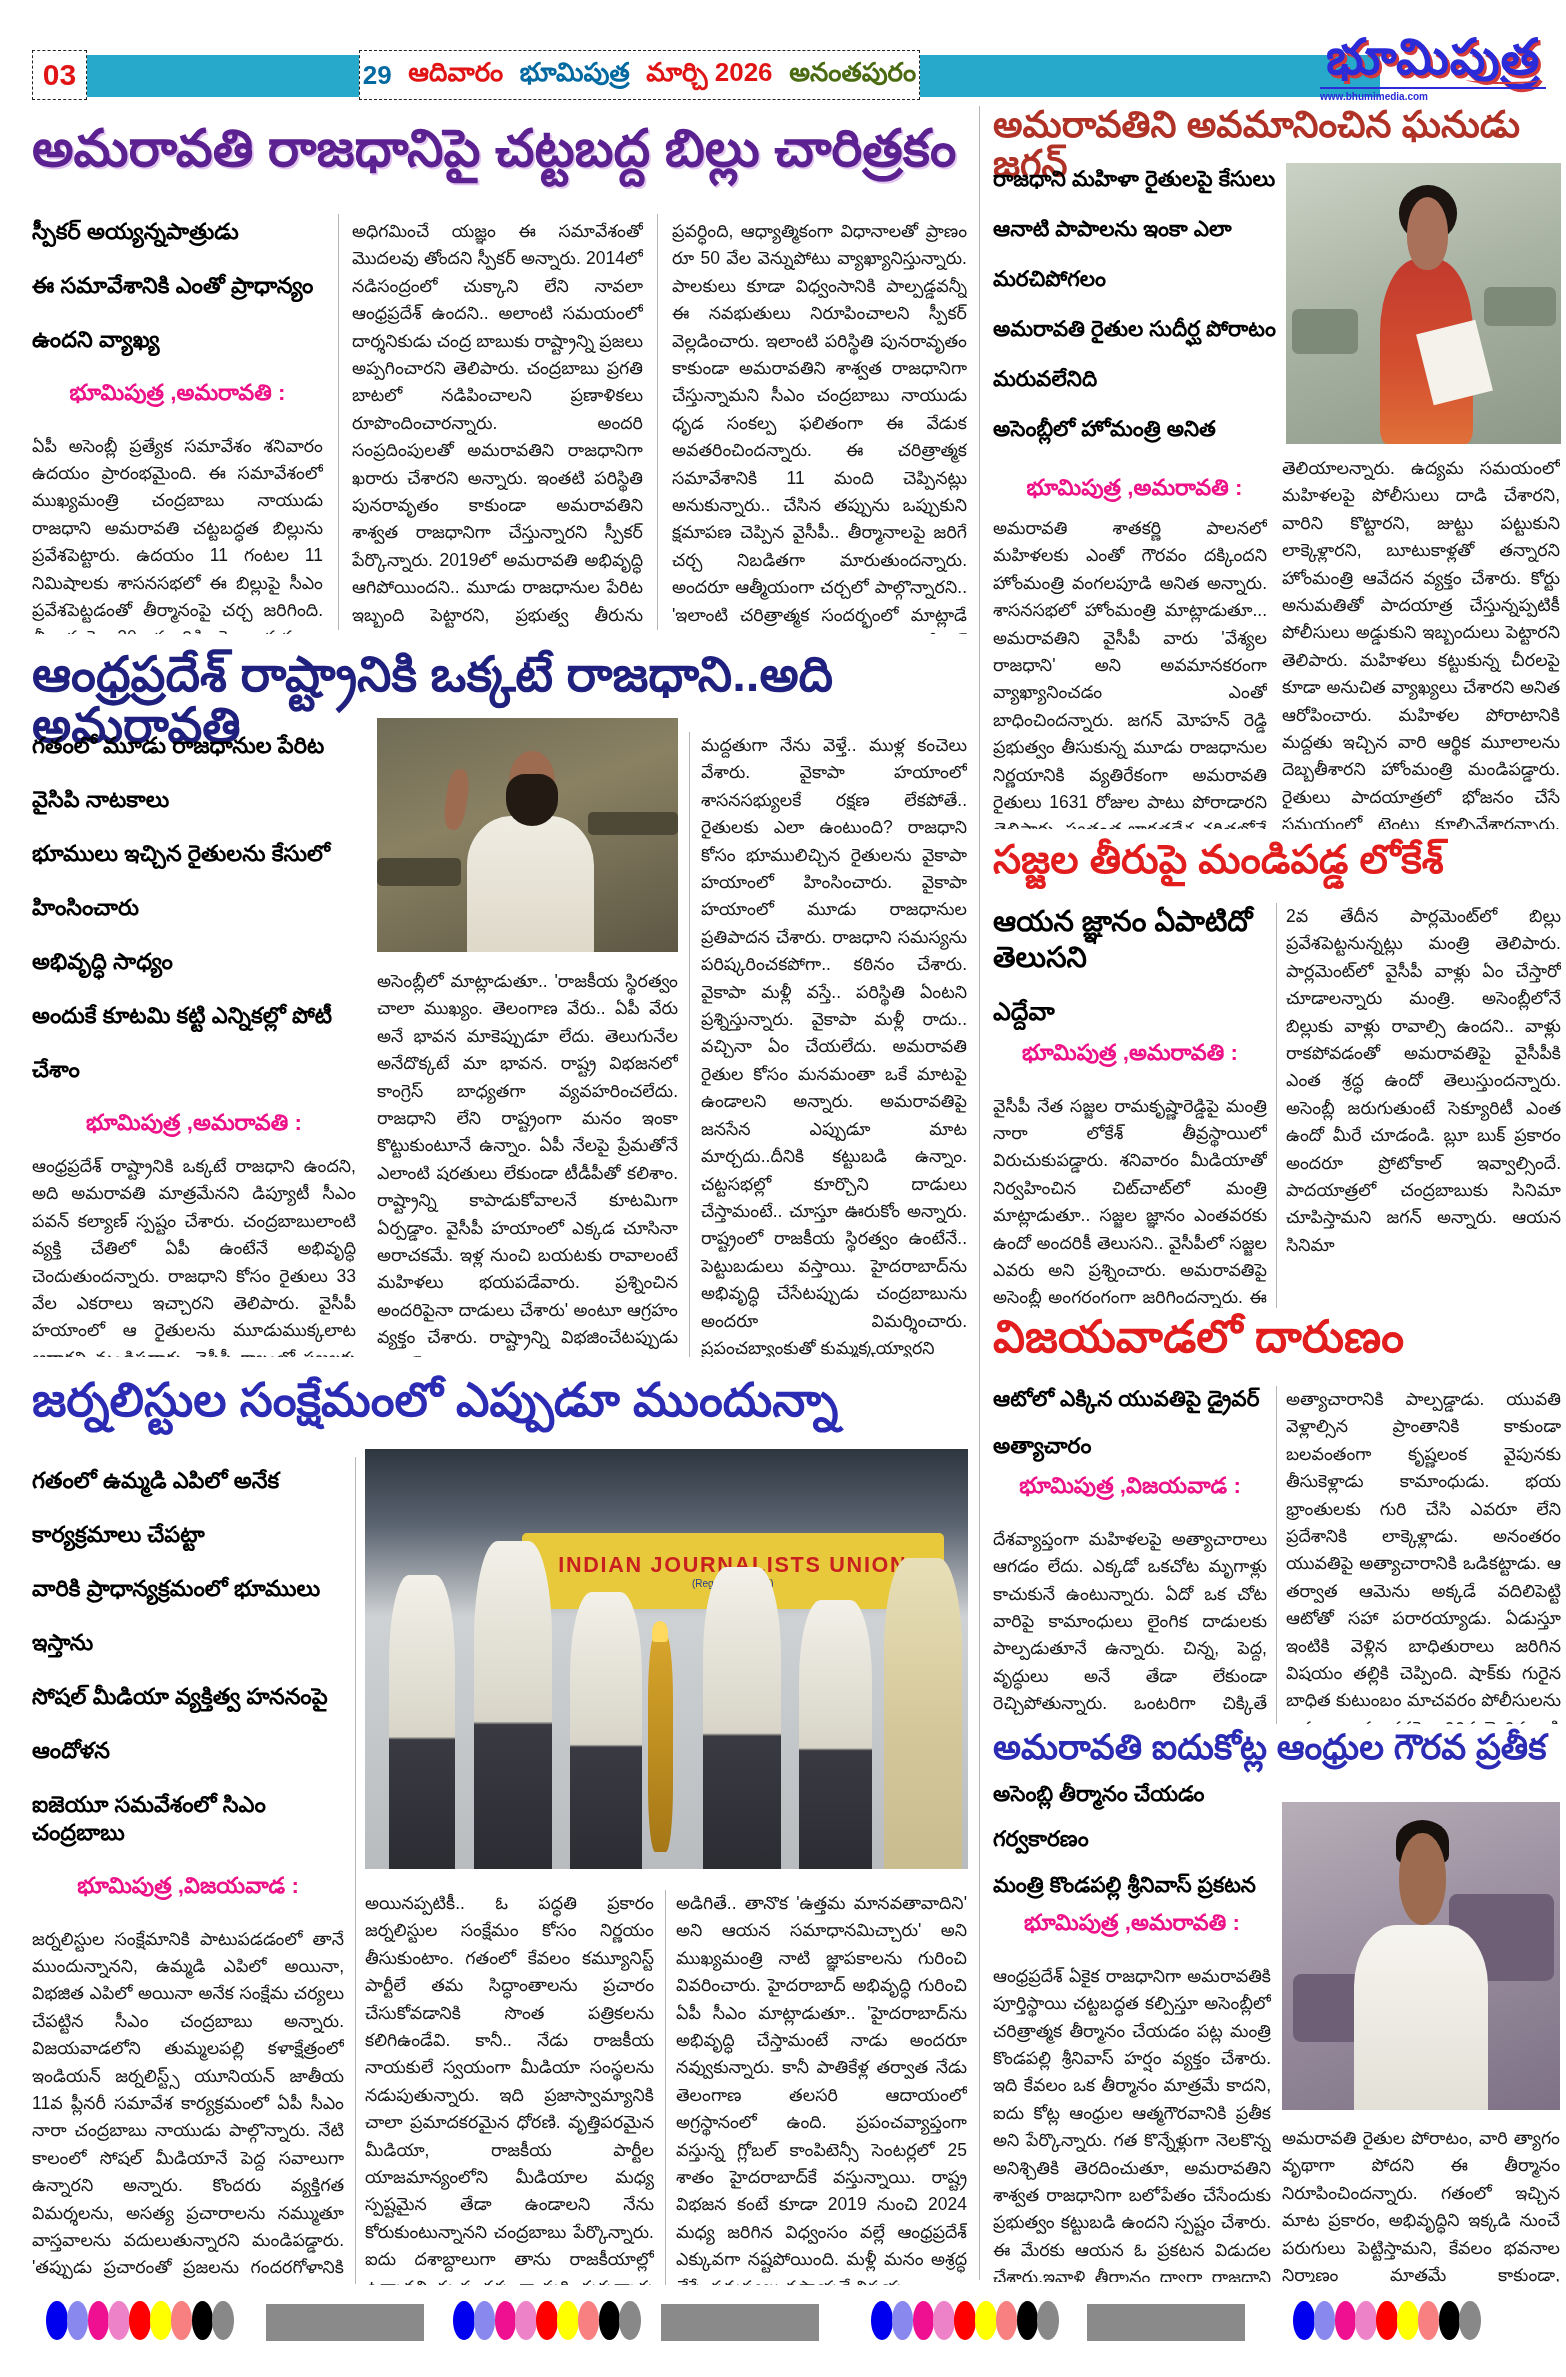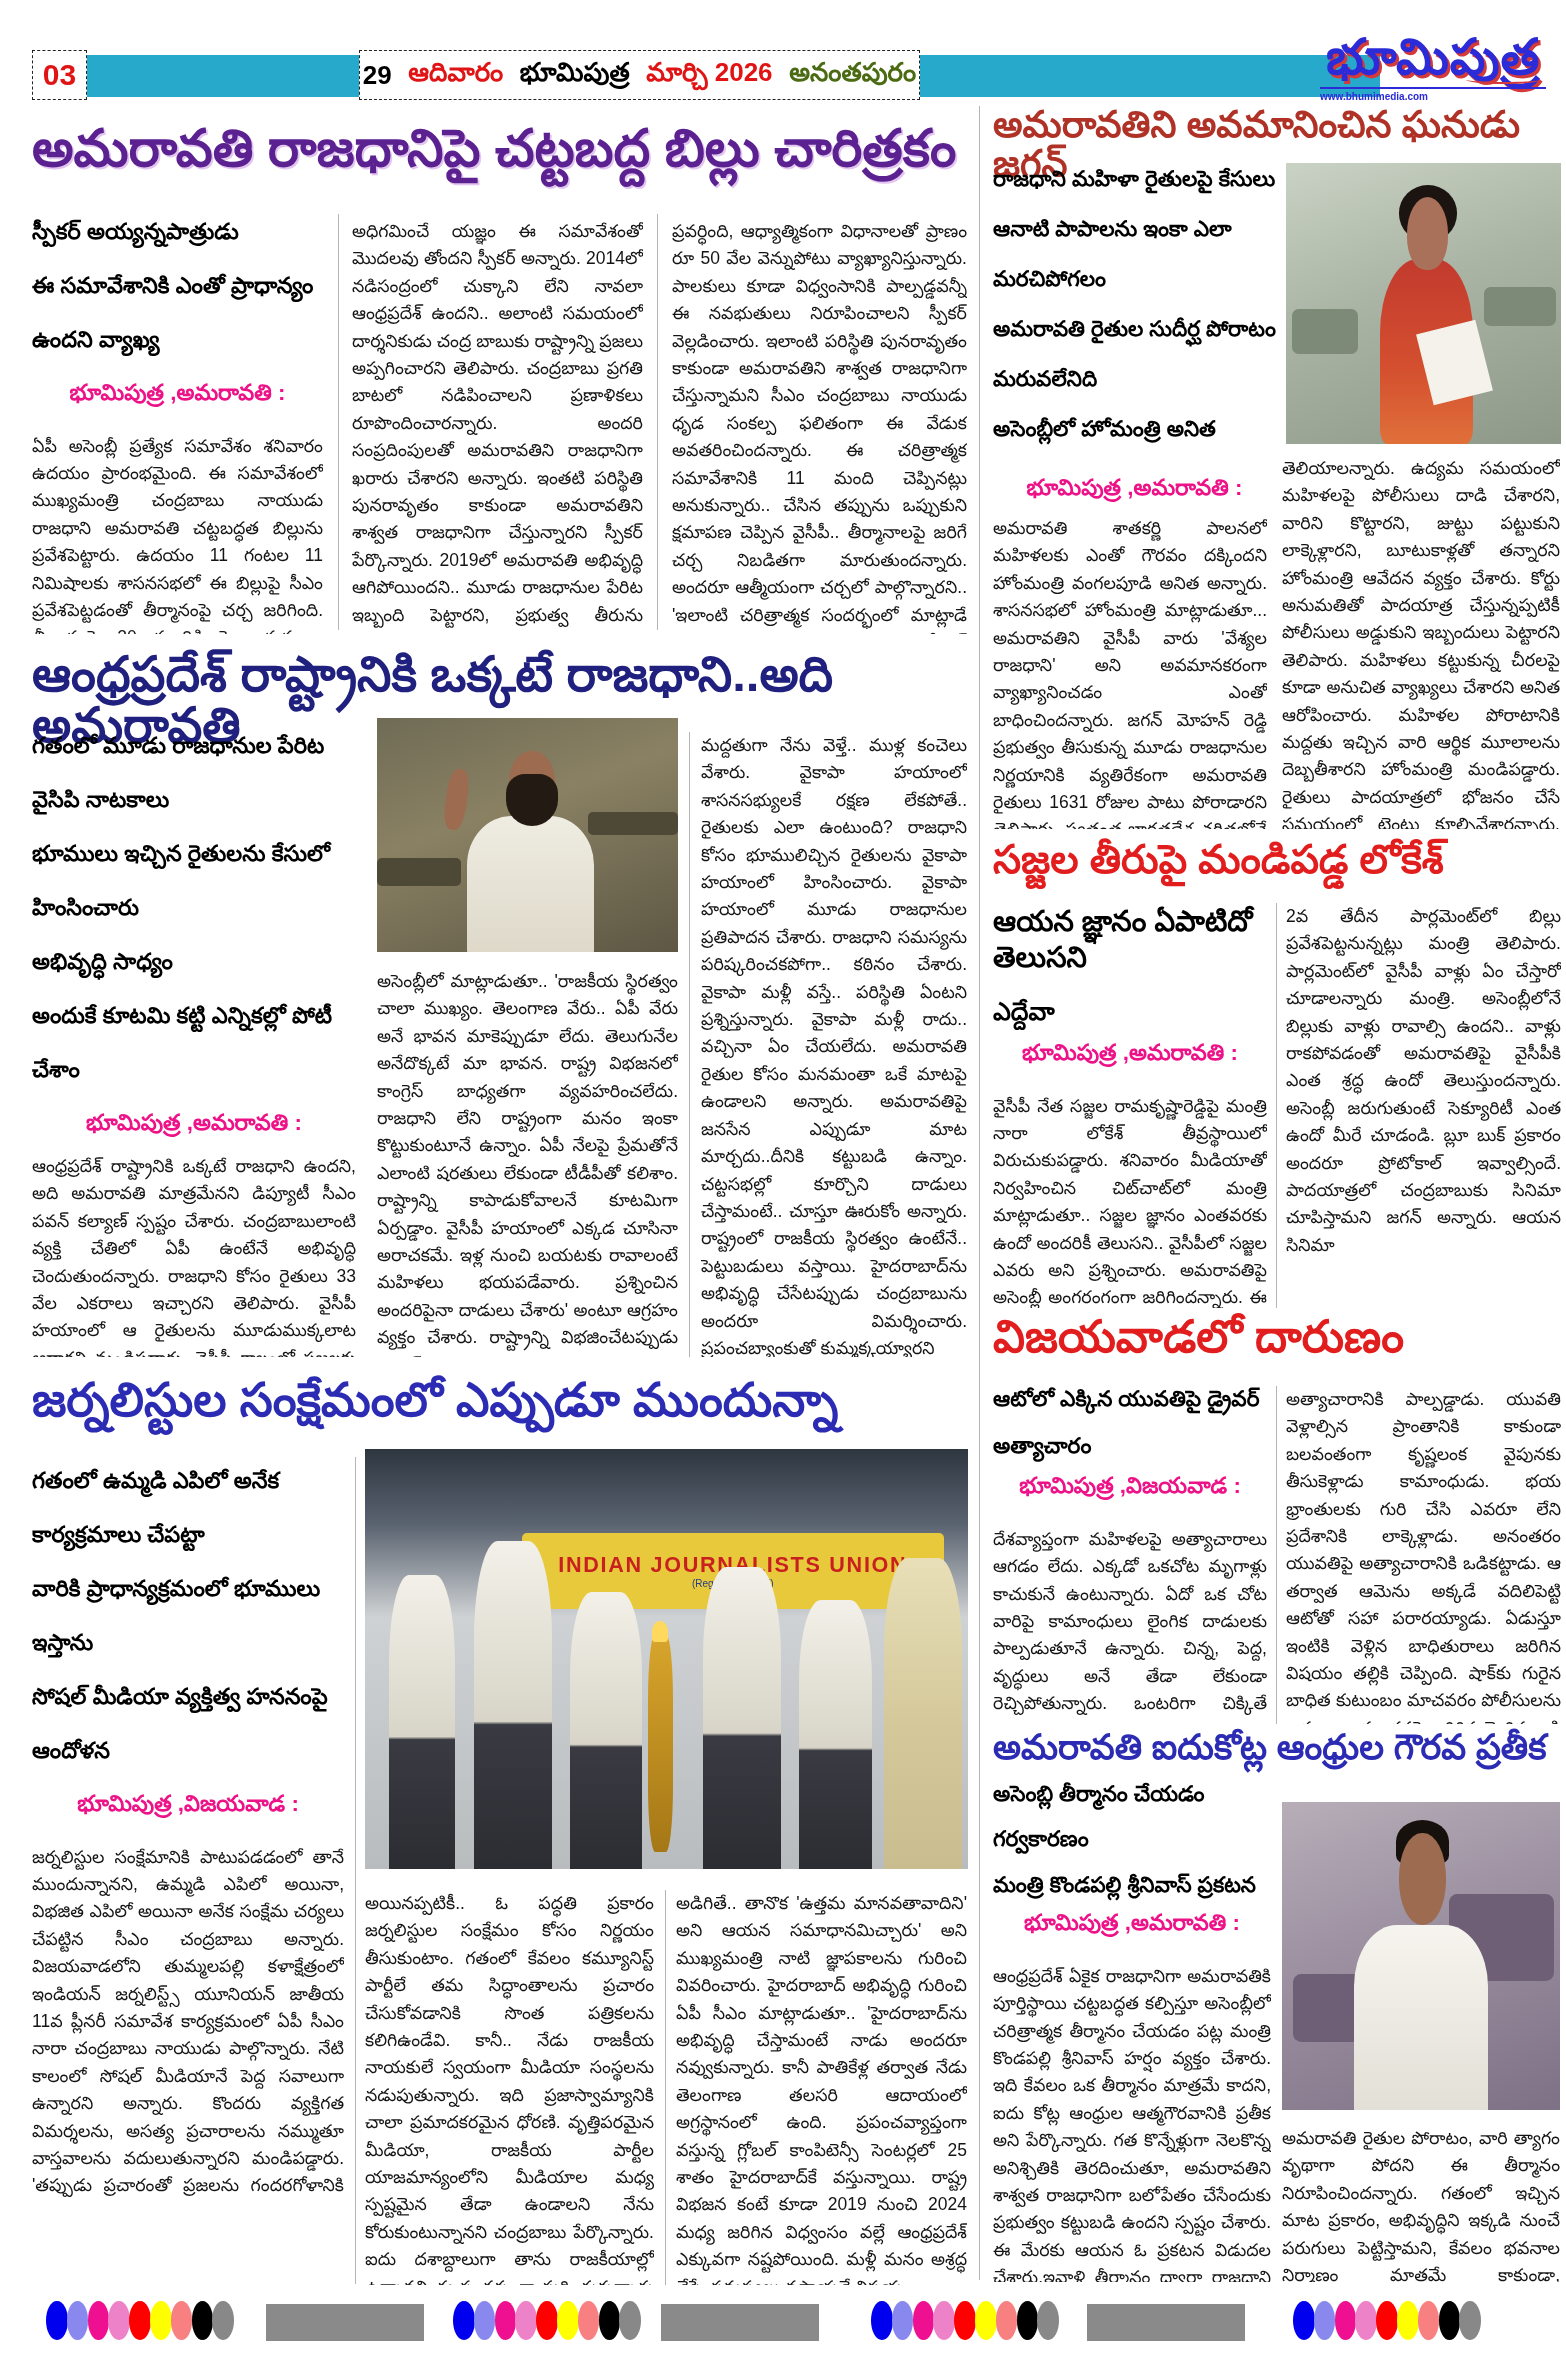--- a/index.html
+++ b/index.html
@@ -6,21 +6,21 @@
   #page{position:relative;width:1567px;height:2377px;background:#fff;overflow:hidden;
         font-family:"Liberation Sans","DejaVu Sans",sans-serif;color:#111;}
   
   .cyanbar{position:absolute;left:32px;top:55px;width:1348px;height:42px;background:#27A9CB;}
   .pagenobox{position:absolute;left:32px;top:50px;width:53px;height:48px;background:#fff;
              border:1.7px dashed #222;display:flex;align-items:center;justify-content:center;
              font-size:30px;font-weight:bold;color:#E01414;}
   .datebox{position:absolute;left:359px;top:50px;width:559px;height:48px;background:#fff;
            border:1.7px dashed #222;display:flex;align-items:center;justify-content:center;
            gap:16.6px;font-size:26px;font-weight:bold;}
-  .datebox .blue{color:#000000;} .datebox .red{color:#E01414;} .datebox .green{color:#4A6B12;}
+  .datebox .blue{color:#0369a1;} .datebox .red{color:#E01414;} .datebox .green{color:#4A6B12;}
   .logo{position:absolute;left:1320px;top:32px;width:226px;text-align:center;}
   .logo .logotext{font-size:50px;font-weight:bold;color:#2B2BD8;
                   text-shadow:2.5px 2.5px 0 #D43A3A;letter-spacing:0.8px;line-height:1.0;}
   .logo .logorule{margin-top:5px;border-bottom:2.5px solid #2B2BD8;position:relative;}
   .logo .website{font-size:10px;color:#2B2BD8;font-weight:bold;text-align:left;margin-top:1.7px;}
   .logo .squiggle{position:absolute;right:5px;top:-11.6px;width:75px;height:6.7px;
                   border-bottom:2.5px solid #D43A3A;border-radius:50%;}
   
   .vrule{position:absolute;width:0.8px;background:#b5b5b5;}
   .headline{position:absolute;left:0;right:0;text-align:left;font-weight:bold;line-height:1.05;}
@@ -132,20 +132,21 @@
 
   <div style="position:absolute;left:32px;top:1370px;width:935px;height:914px;">
     <div class="headline" style="top:5px;font-size:47px;color:#2B2BB4;">జర్నలిస్టుల సంక్షేమంలో ఎప్పుడూ ముందున్నా</div>
     <div class="col" style="left:0;top:97px;width:312px;height:827px;">
       <div class="subhead">గతంలో ఉమ్మడి ఎపిలో అనేక</div>
       <div class="subhead">కార్యక్రమాలు చేపట్టా</div>
       <div class="subhead">వారికి ప్రాధాన్యక్రమంలో భూములు</div>
       <div class="subhead">ఇస్తాను</div>
       <div class="subhead">సోషల్ మీడియా వ్యక్తిత్వ హననంపై</div>
       <div class="subhead">ఆందోళన</div>
+      <div class="subhead">ఐజెయూ సమవేశంలో సిఎం చంద్రబాబు</div>
       <div class="byline">భూమిపుత్ర ,విజయవాడ :</div>
       <div class="body" style="height:357px;">జర్నలిస్టుల సంక్షేమానికి పాటుపడడంలో తానే ముందున్నానని, ఉమ్మడి ఎపిలో అయినా, విభజిత ఎపిలో అయినా అనేక సంక్షేమ చర్యలు చేపట్టిన సీఎం చంద్రబాబు అన్నారు. విజయవాడలోని తుమ్మలపల్లి కళాక్షేత్రంలో ఇండియన్ జర్నలిస్ట్స్ యూనియన్ జాతీయ 11వ ప్లీనరీ సమావేశ కార్యక్రమంలో ఏపీ సీఎం నారా చంద్రబాబు నాయుడు పాల్గొన్నారు. నేటి కాలంలో సోషల్ మీడియానే పెద్ద సవాలుగా ఉన్నారని అన్నారు. కొందరు వ్యక్తిగత విమర్శలను, అసత్య ప్రచారాలను నమ్ముతూ వాస్తవాలను వదులుతున్నారని మండిపడ్డారు. 'తప్పుడు ప్రచారంతో ప్రజలను గందరగోళానికి గురిచేస్తున్నారు. ఇది దేశానికే ప్రమాదకరం. డీగేడ్ ఎన్నియండ్రలంగా ప్రజలను ఎలా ప్రభావపరచవచ్చో చూస్తున్నాం. రాజధానితో పాటు 2038 నాటికి 3వ ఆర్థికంగా, 2047 లేదా 2050 నాటికి ప్రపంచంలోనే నంబర్ వన్ స్థాయికి ఎదగాలి అనే లక్ష్యంతో పని చేస్తున్నాం' అని పేర్కొన్నారు. జర్నలిస్టు ప్రాంతాల భూపంపిణీ అమరావతిలో విభాగాల నిర్వహణ కోసం భూమి కేటాయించిన సొసైటీలను పరిశీలిస్తామని భోగట్టాగా మంచి దిశగా సాగుతామని పేర్కొన్నారు. మండల స్థాయిలో సైతం జర్నలిస్టు సంక్షేమ నిధి</div>
     </div>
     <div class="photo ph-iju" style="left:333px;top:79px;width:603px;height:420px;">
       <div class="banner">
         <div class="b1">INDIAN JOURNALISTS UNION</div>
         <div class="b2">(Regd. New Delhi)</div>
       </div>
       <div class="man" style="left:4%;width:11%;height:70%;"></div>
       <div class="man" style="left:18%;width:13%;height:78%;"></div>

